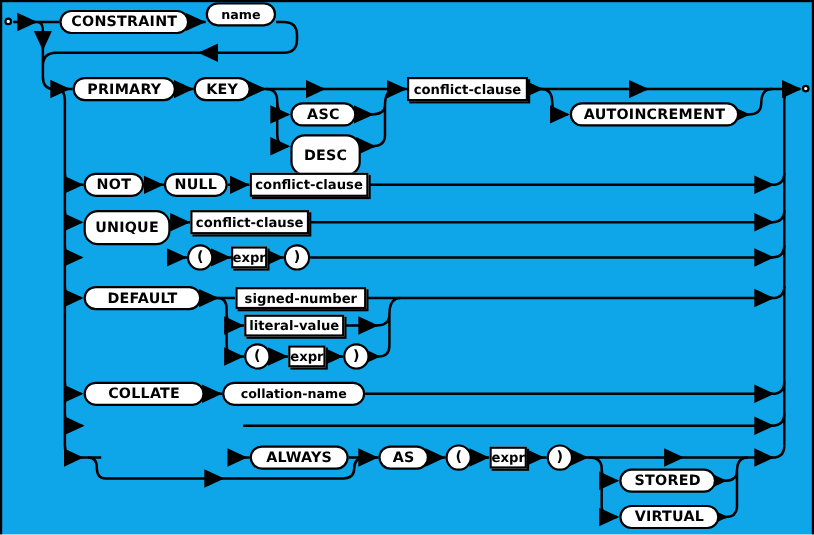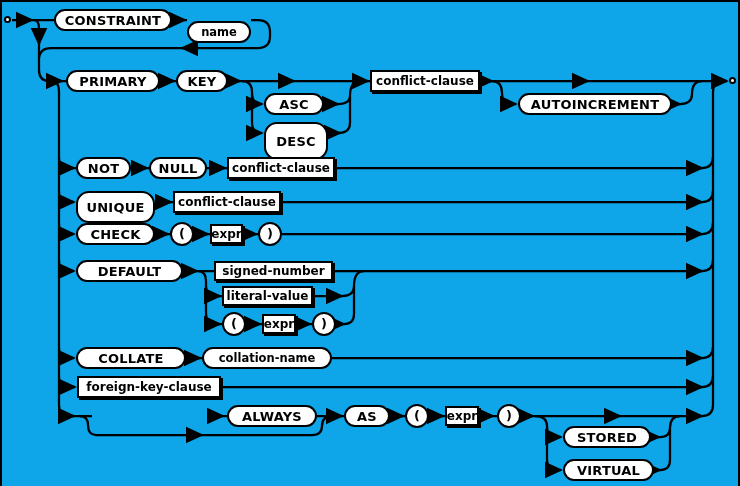--- a/index.html
+++ b/index.html
@@ -146,52 +146,50 @@
 
     <g>
       <path class="rail" d="M711 403 V90 Q711 79 721 79"></path>
     </g>
   </svg>
 
   <span class="dot" style="left:2px;top:14px"></span>
   <span class="dot" style="left:727px;top:75px"></span>
 
   <div class="node oval" style="left:52px;top:7px;width:118px;height:22px">CONSTRAINT</div>
-  <div class="node oval nt" style="left:185px;top:19px;width:64px;height:22px">name</div>
+  <div class="node oval nt" style="left:185px;top:0;width:64px;height:22px">name</div>
 
   <div class="node oval" style="left:64px;top:68px;width:94px;height:22px">PRIMARY</div>
   <div class="node oval" style="left:174px;top:68px;width:52px;height:22px">KEY</div>
   <div class="node oval" style="left:262px;top:91px;width:60px;height:22px">ASC</div>
   <div class="node oval" style="left:262px;top:120px;width:64px;height:38px">DESC</div>
   <div class="node rect" style="left:368px;top:68px;width:110px;height:22px">conflict-clause</div>
   <div class="node oval" style="left:516px;top:91px;width:154px;height:22px">AUTOINCREMENT</div>
 
   <div class="node oval" style="left:74px;top:155px;width:55px;height:22px">NOT</div>
   <div class="node oval" style="left:147px;top:155px;width:58px;height:22px">NULL</div>
   <div class="node rect" style="left:225px;top:155px;width:108px;height:22px">conflict-clause</div>
 
   <div class="node oval" style="left:74px;top:189px;width:79px;height:32px">UNIQUE</div>
   <div class="node rect" style="left:171px;top:189px;width:108px;height:22px">conflict-clause</div>
 
-  <div class="node oval" style="left:74px;top:221px;width:79px;height:22px">CHECK</div>
   <div class="node paren" style="left:168px;top:220px;width:24px;height:24px">(</div>
   <div class="node rect" style="left:208px;top:222px;width:33px;height:20px">expr</div>
   <div class="node paren" style="left:256px;top:220px;width:24px;height:24px">)</div>
 
   <div class="node rect" style="left:212px;top:259px;width:119px;height:20px">signed-number</div>
   <div class="node oval" style="left:74px;top:258px;width:107px;height:22px">DEFAULT</div>
   <div class="node rect" style="left:220px;top:284px;width:91px;height:20px">literal-value</div>
   <div class="node paren" style="left:220px;top:310px;width:24px;height:24px">(</div>
   <div class="node rect" style="left:260px;top:312px;width:34px;height:20px">expr</div>
   <div class="node paren" style="left:310px;top:310px;width:24px;height:24px">)</div>
 
   <div class="node oval" style="left:74px;top:345px;width:110px;height:22px">COLLATE</div>
   <div class="node oval nt" style="left:200px;top:345px;width:130px;height:22px">collation-name</div>
 
-  <div class="node rect" style="left:75px;top:374px;width:144px;height:22px">foreign-key-clause</div>
 
   <div class="node oval" style="left:225px;top:403px;width:90px;height:22px">ALWAYS</div>
   <div class="node oval" style="left:342px;top:403px;width:46px;height:22px">AS</div>
   <div class="node paren" style="left:403px;top:402px;width:24px;height:24px">(</div>
   <div class="node rect" style="left:443px;top:404px;width:34px;height:20px">expr</div>
   <div class="node paren" style="left:495px;top:402px;width:24px;height:24px">)</div>
   <div class="node oval" style="left:561px;top:424px;width:88px;height:22px">STORED</div>
   <div class="node oval" style="left:561px;top:457px;width:91px;height:22px">VIRTUAL</div>
 
 </div>

